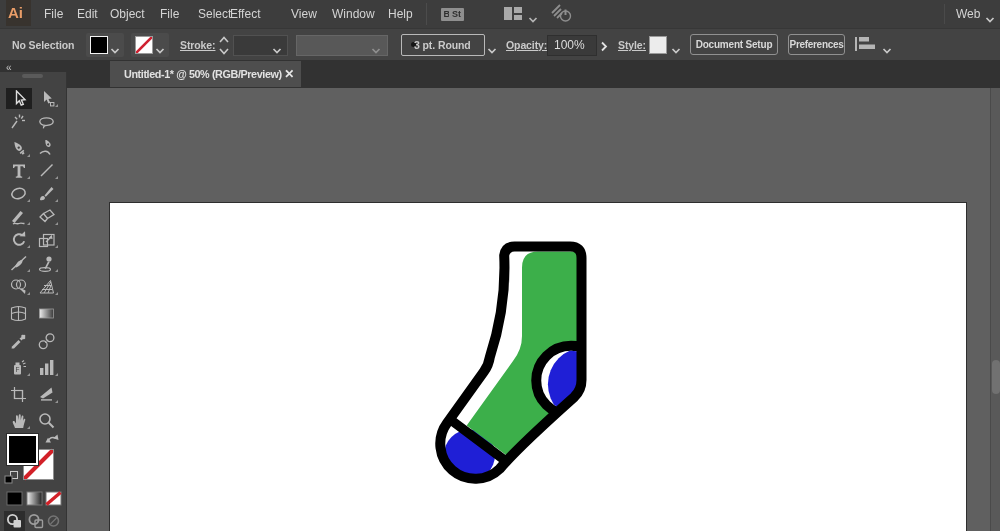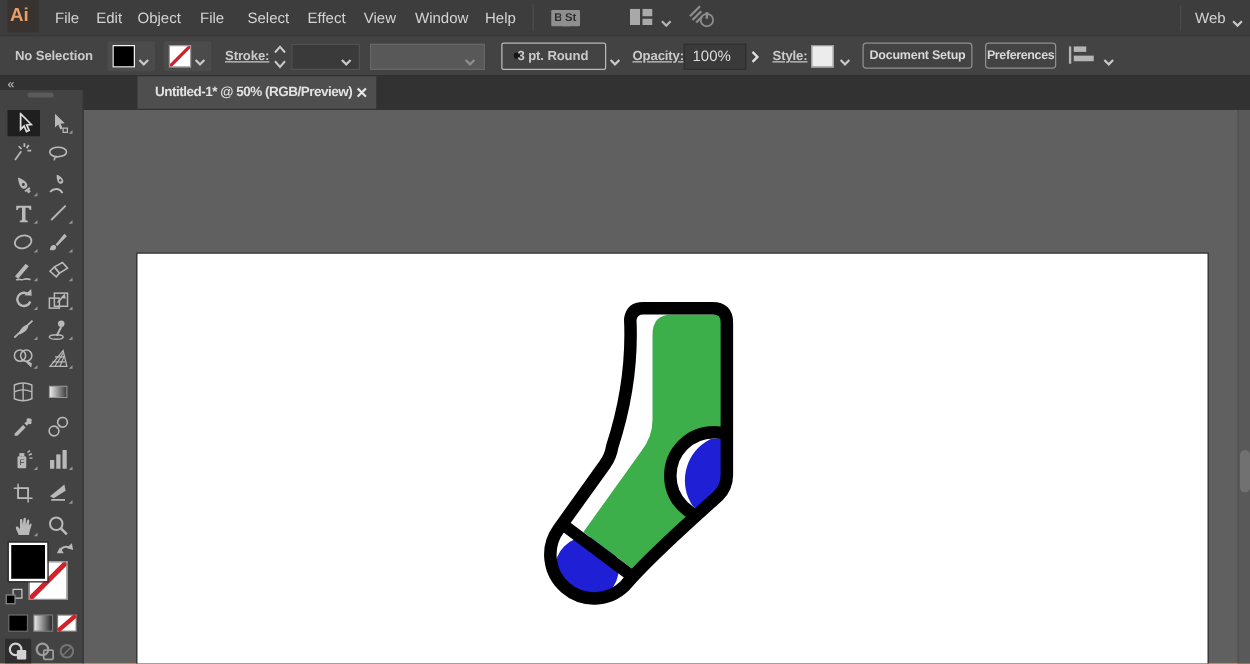--- a/index.html
+++ b/index.html
@@ -62,21 +62,21 @@
   </svg>
 
   <div class="abs" id="menubar">
     <div class="abs" style="left:6px;top:0px;width:25px;height:26px;background:#38332e;"></div>
       <div id="ailogo">Ai</div>
     <div class="mitem" style="left:44px;">File</div>
     <div class="mitem" style="left:77px;">Edit</div>
     <div class="mitem" style="left:110px;">Object</div>
     <div class="mitem" style="left:160px;">File</div>
     <div class="mitem" style="left:198px;">Select</div>
-    <div class="mitem" style="left:246px;">Effect</div>
+    <div class="mitem" style="left:230px;">Effect</div>
     <div class="mitem" style="left:291px;">View</div>
     <div class="mitem" style="left:332px;">Window</div>
     <div class="mitem" style="left:388px;">Help</div>
     <div class="abs" style="left:426px;top:3px;width:1px;height:22px;background:#4c4c4c;"></div>
     <div class="tbbtn" style="left:441px;">Br</div>
     <div class="tbbtn" style="left:449px;">St</div>
 
     <svg class="abs" style="left:504px;top:7px;" width="18" height="14" viewBox="0 0 18 14">
       <rect x="0" y="0" width="8" height="13" fill="#a9a9a9"></rect>
       <rect x="10" y="0" width="8" height="6" fill="#a9a9a9"></rect>

